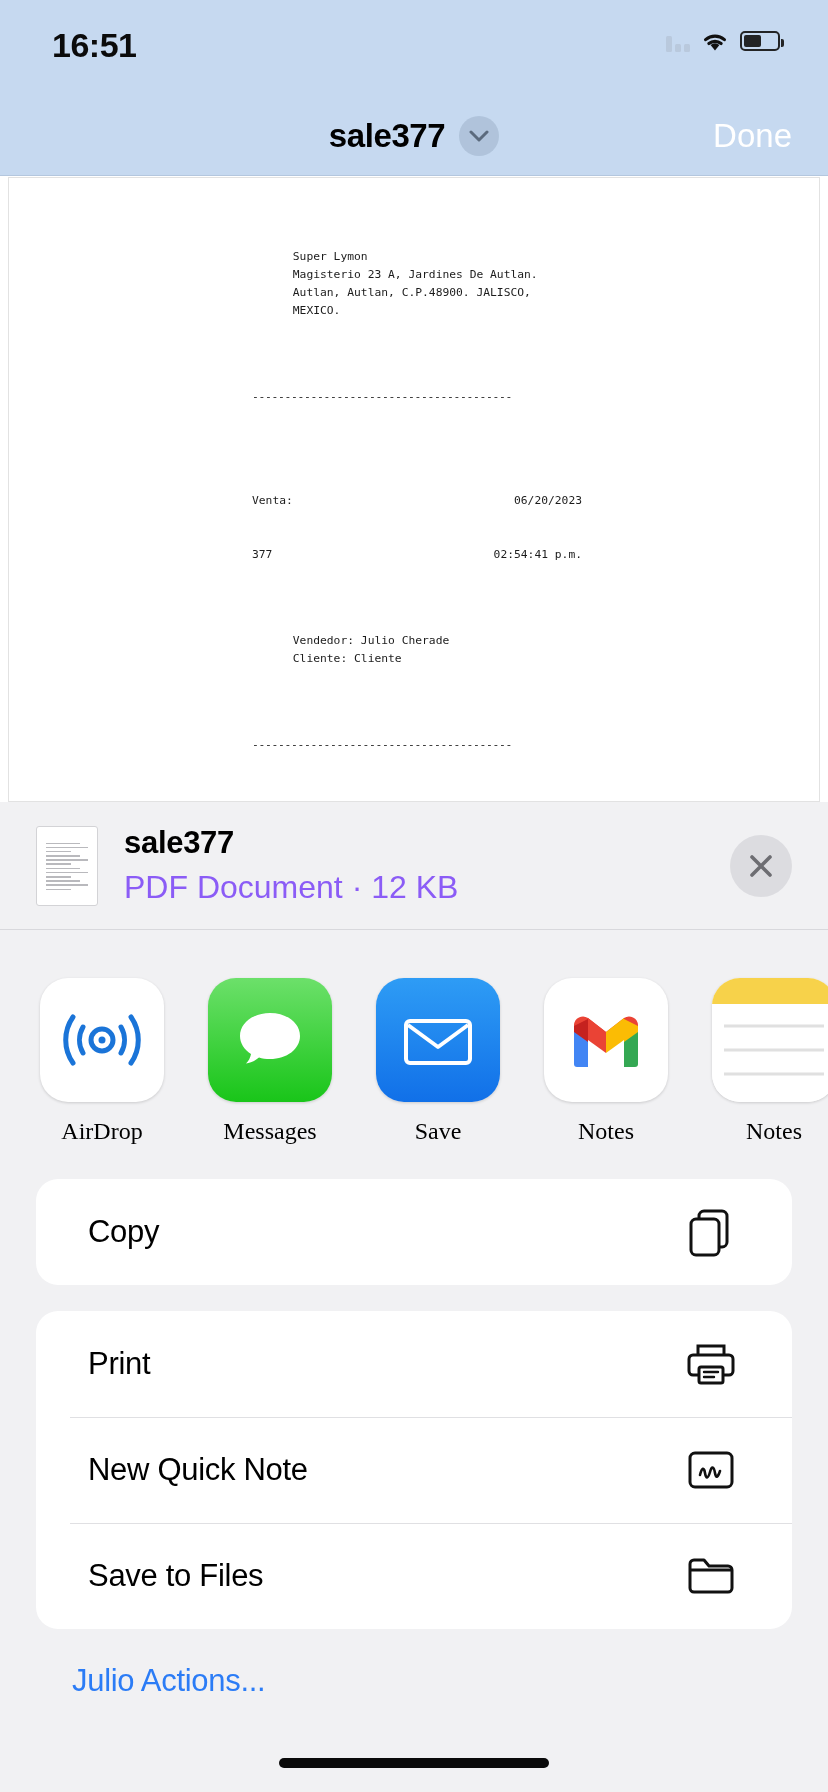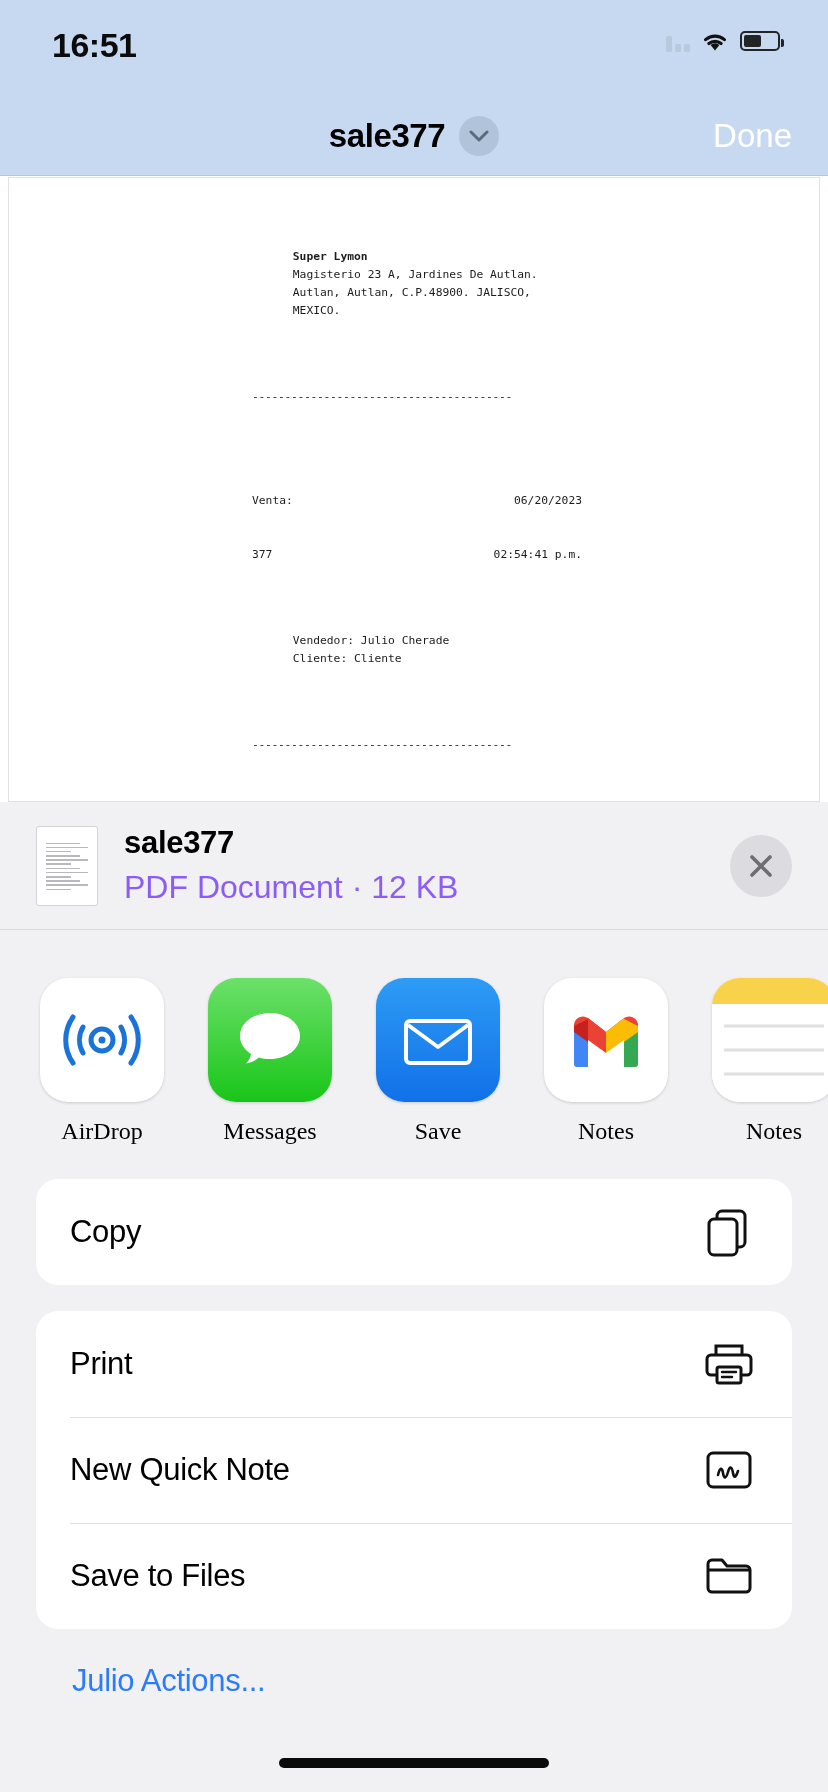--- a/index.html
+++ b/index.html
@@ -65,21 +65,21 @@
     position: absolute; top: 177px; left: 8px; width: 812px; height: 625px;
     background: #ffffff; overflow: hidden;
     border: 1px solid #e2e2e2;
   }
   .receipt {
     position: absolute; left: 243px; top: 52px; width: 330px;
     font-family: "DejaVu Sans Mono", "Liberation Mono", monospace;
     font-size: 11.3px; line-height: 18px; color: #1c1c1c;
     white-space: pre;
   }
-  .receipt .bold { font-weight: 700; }
+  .receipt .bold { font-weight: 400; }
   .receipt .row { display: flex; justify-content: space-between; }
   .receipt .rule { letter-spacing: -0.3px; overflow: hidden; display: block; }
   .receipt .sp { display: block; height: 14px; }
 
   
   .sheet {
     position: absolute; left: 0; top: 802px; width: 828px; height: 990px;
     background: #f1f1f3;
   }
   .sheet-header {
@@ -126,21 +126,21 @@
   .app-notes { background: #ffffff; }
 
   
   .actions { padding: 34px 36px 0 36px; }
   .card {
     background: #ffffff; border-radius: 22px; overflow: hidden;
     margin-bottom: 26px;
   }
   .action-row {
     height: 106px; display: flex; align-items: center;
-    padding: 0 34px; position: relative;
+    padding: 0 52px; position: relative;
   }
   .action-row + .action-row::before {
     content: ""; position: absolute; left: 34px; right: 0; top: 0;
     height: 1px; background: #e0e0e3;
   }
   .action-label { flex: 1; font-size: 31px; color: #000; letter-spacing: -0.3px; }
   .action-icon { width: 58px; height: 58px; flex: none; display: flex; align-items: center; justify-content: center; }
   .edit-actions {
     padding: 8px 36px 0 36px; font-size: 31px; color: #2b7cf6; letter-spacing: -0.3px;
   }

